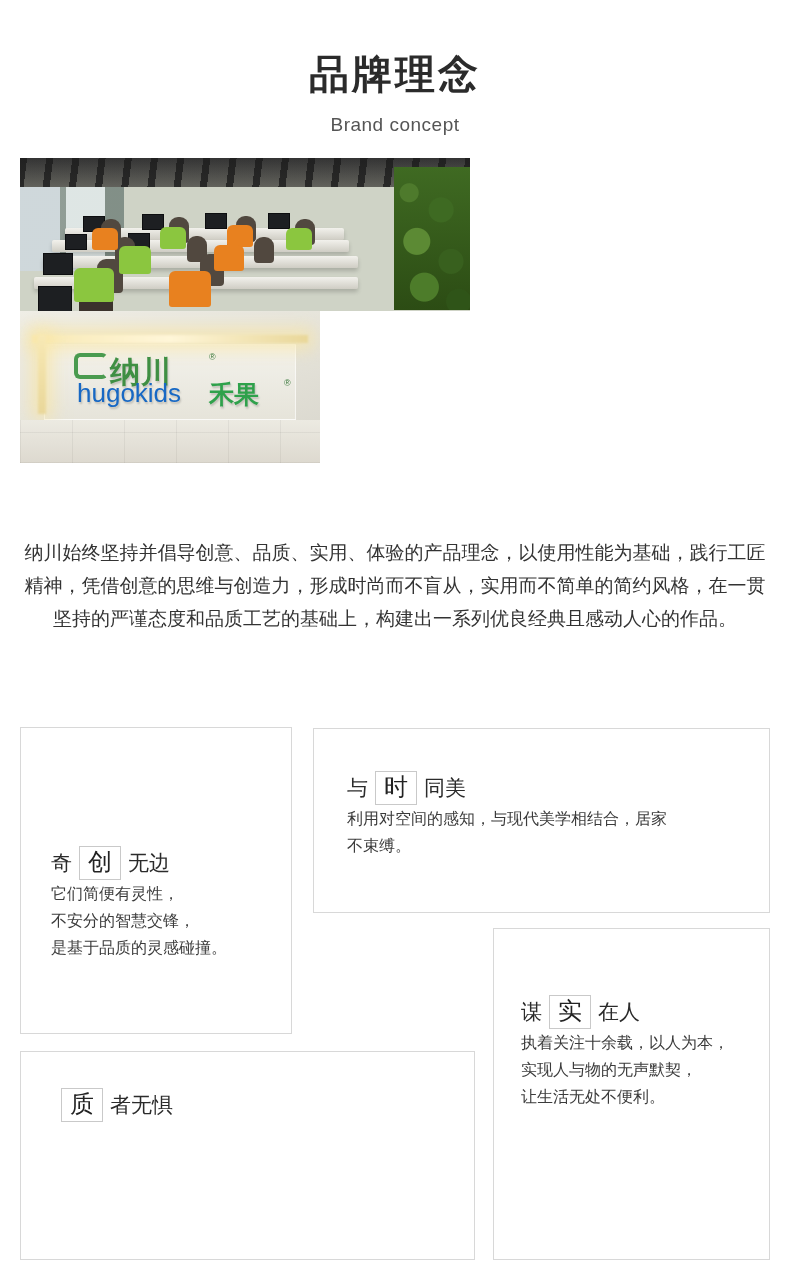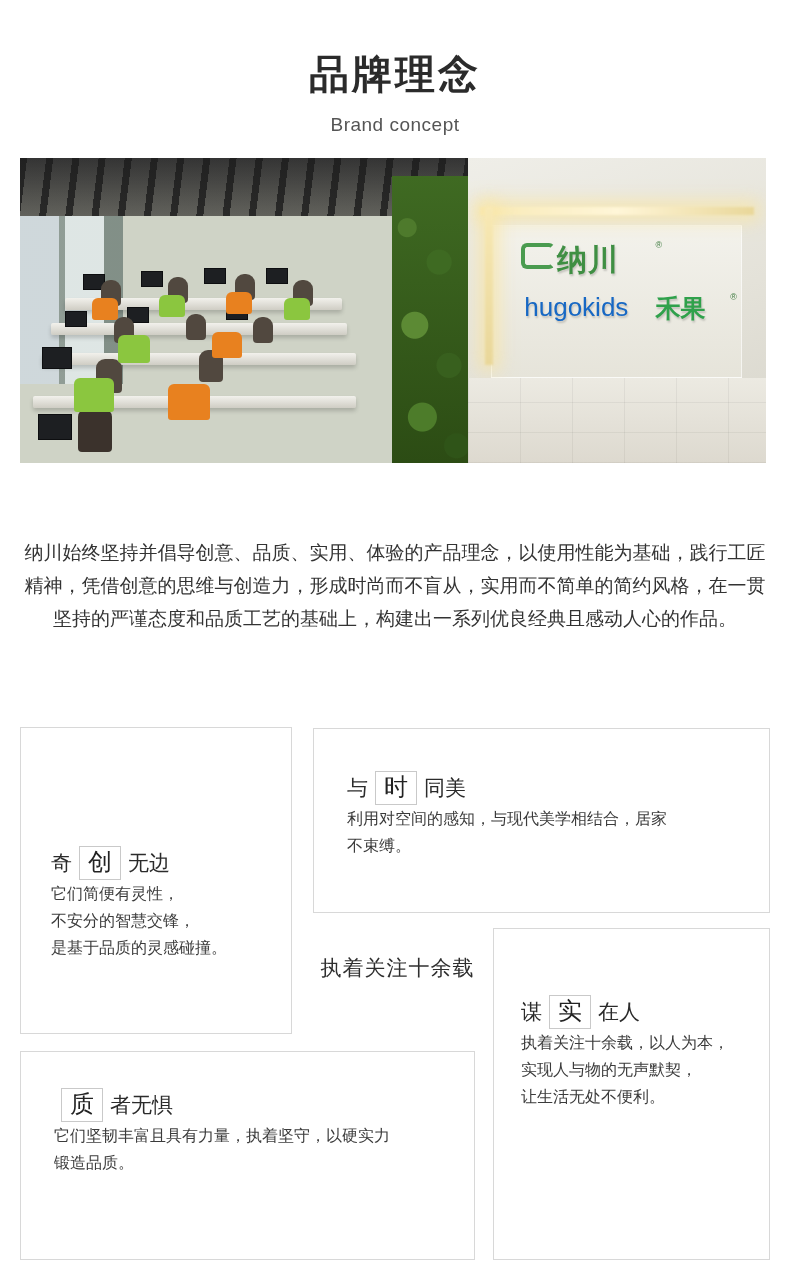--- a/index.html
+++ b/index.html
@@ -36,24 +36,25 @@
     color: #555555;
     letter-spacing: 0.5px;
     margin-top: 14px;
   }
 
   
   .photo-band {
     position: absolute;
     left: 20px;
     top: 158px;
-    width: 746px;
+    width: 666px;
     height: 305px;
     display: flex;
     overflow: hidden;
+    flex-direction: column;
   }
   .photo-left {
     width: 450px;
     height: 305px;
     position: relative;
     overflow: hidden;
     background: #6d7a60;
   }
   
   .office-bg {
@@ -380,21 +381,20 @@
         <span>与</span>
         <span class="big-char">时</span>
         <span>同美</span>
       </div>
       <div class="card-body" style="white-space:pre-line;">利用对空间的感知，与现代美学相结合，居家
 不束缚。</div>
     </div>
   </div>
 
   <div class="slogan">
-    <div>执着关注十余载</div>
   </div>
 
   <div class="card" id="card-shi2">
     <div class="pad">
       <div class="card-title">
         <span>谋</span>
         <span class="big-char">实</span>
         <span>在人</span>
       </div>
       <div class="card-body" style="white-space:pre-line;">执着关注十余载，以人为本，
@@ -403,18 +403,16 @@
     </div>
   </div>
 
   <div class="card" id="card-zhi">
     <div class="pad">
       <div class="card-title">
         <span></span>
         <span class="big-char">质</span>
         <span>者无惧</span>
       </div>
-      <div class="card-body" style="white-space:pre-line;">它们坚韧丰富且具有力量，执着坚守，以硬实力
-锻造品质。</div>
     </div>
   </div>
 
 </div>
 
 </body></html>

